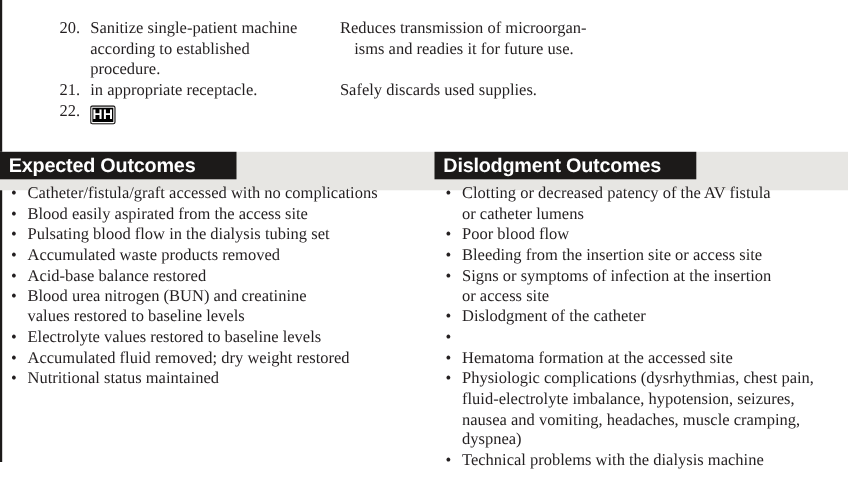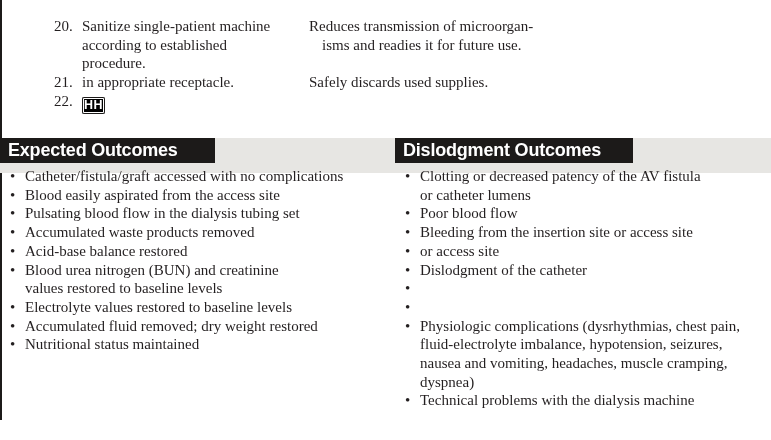--- a/index.html
+++ b/index.html
@@ -154,34 +154,38 @@
       </li>
       <li class="outcome-item">
         <span class="bullet">•</span>
         <div class="outcome-lines">
           <div class="outcome-line">Bleeding from the insertion site or access site</div>
         </div>
       </li>
       <li class="outcome-item">
         <span class="bullet">•</span>
         <div class="outcome-lines">
+          <div class="outcome-line">Signs or symptoms of infection at the insertion</div>
           <div class="outcome-line">or access site</div>
         </div>
       </li>
       <li class="outcome-item">
         <span class="bullet">•</span>
         <div class="outcome-lines">
           <div class="outcome-line">Dislodgment of the catheter</div>
         </div>
       </li>
       <li class="outcome-item">
         <span class="bullet">•</span>
       </li>
       <li class="outcome-item">
         <span class="bullet">•</span>
+        <div class="outcome-lines">
+          <div class="outcome-line">Hematoma formation at the accessed site</div>
+        </div>
       </li>
       <li class="outcome-item">
         <span class="bullet">•</span>
         <div class="outcome-lines">
           <div class="outcome-line">Physiologic complications (dysrhythmias, chest pain,</div>
           <div class="outcome-line">fluid-electrolyte imbalance, hypotension, seizures,</div>
           <div class="outcome-line">nausea and vomiting, headaches, muscle cramping,</div>
           <div class="outcome-line">dyspnea)</div>
         </div>
       </li>

